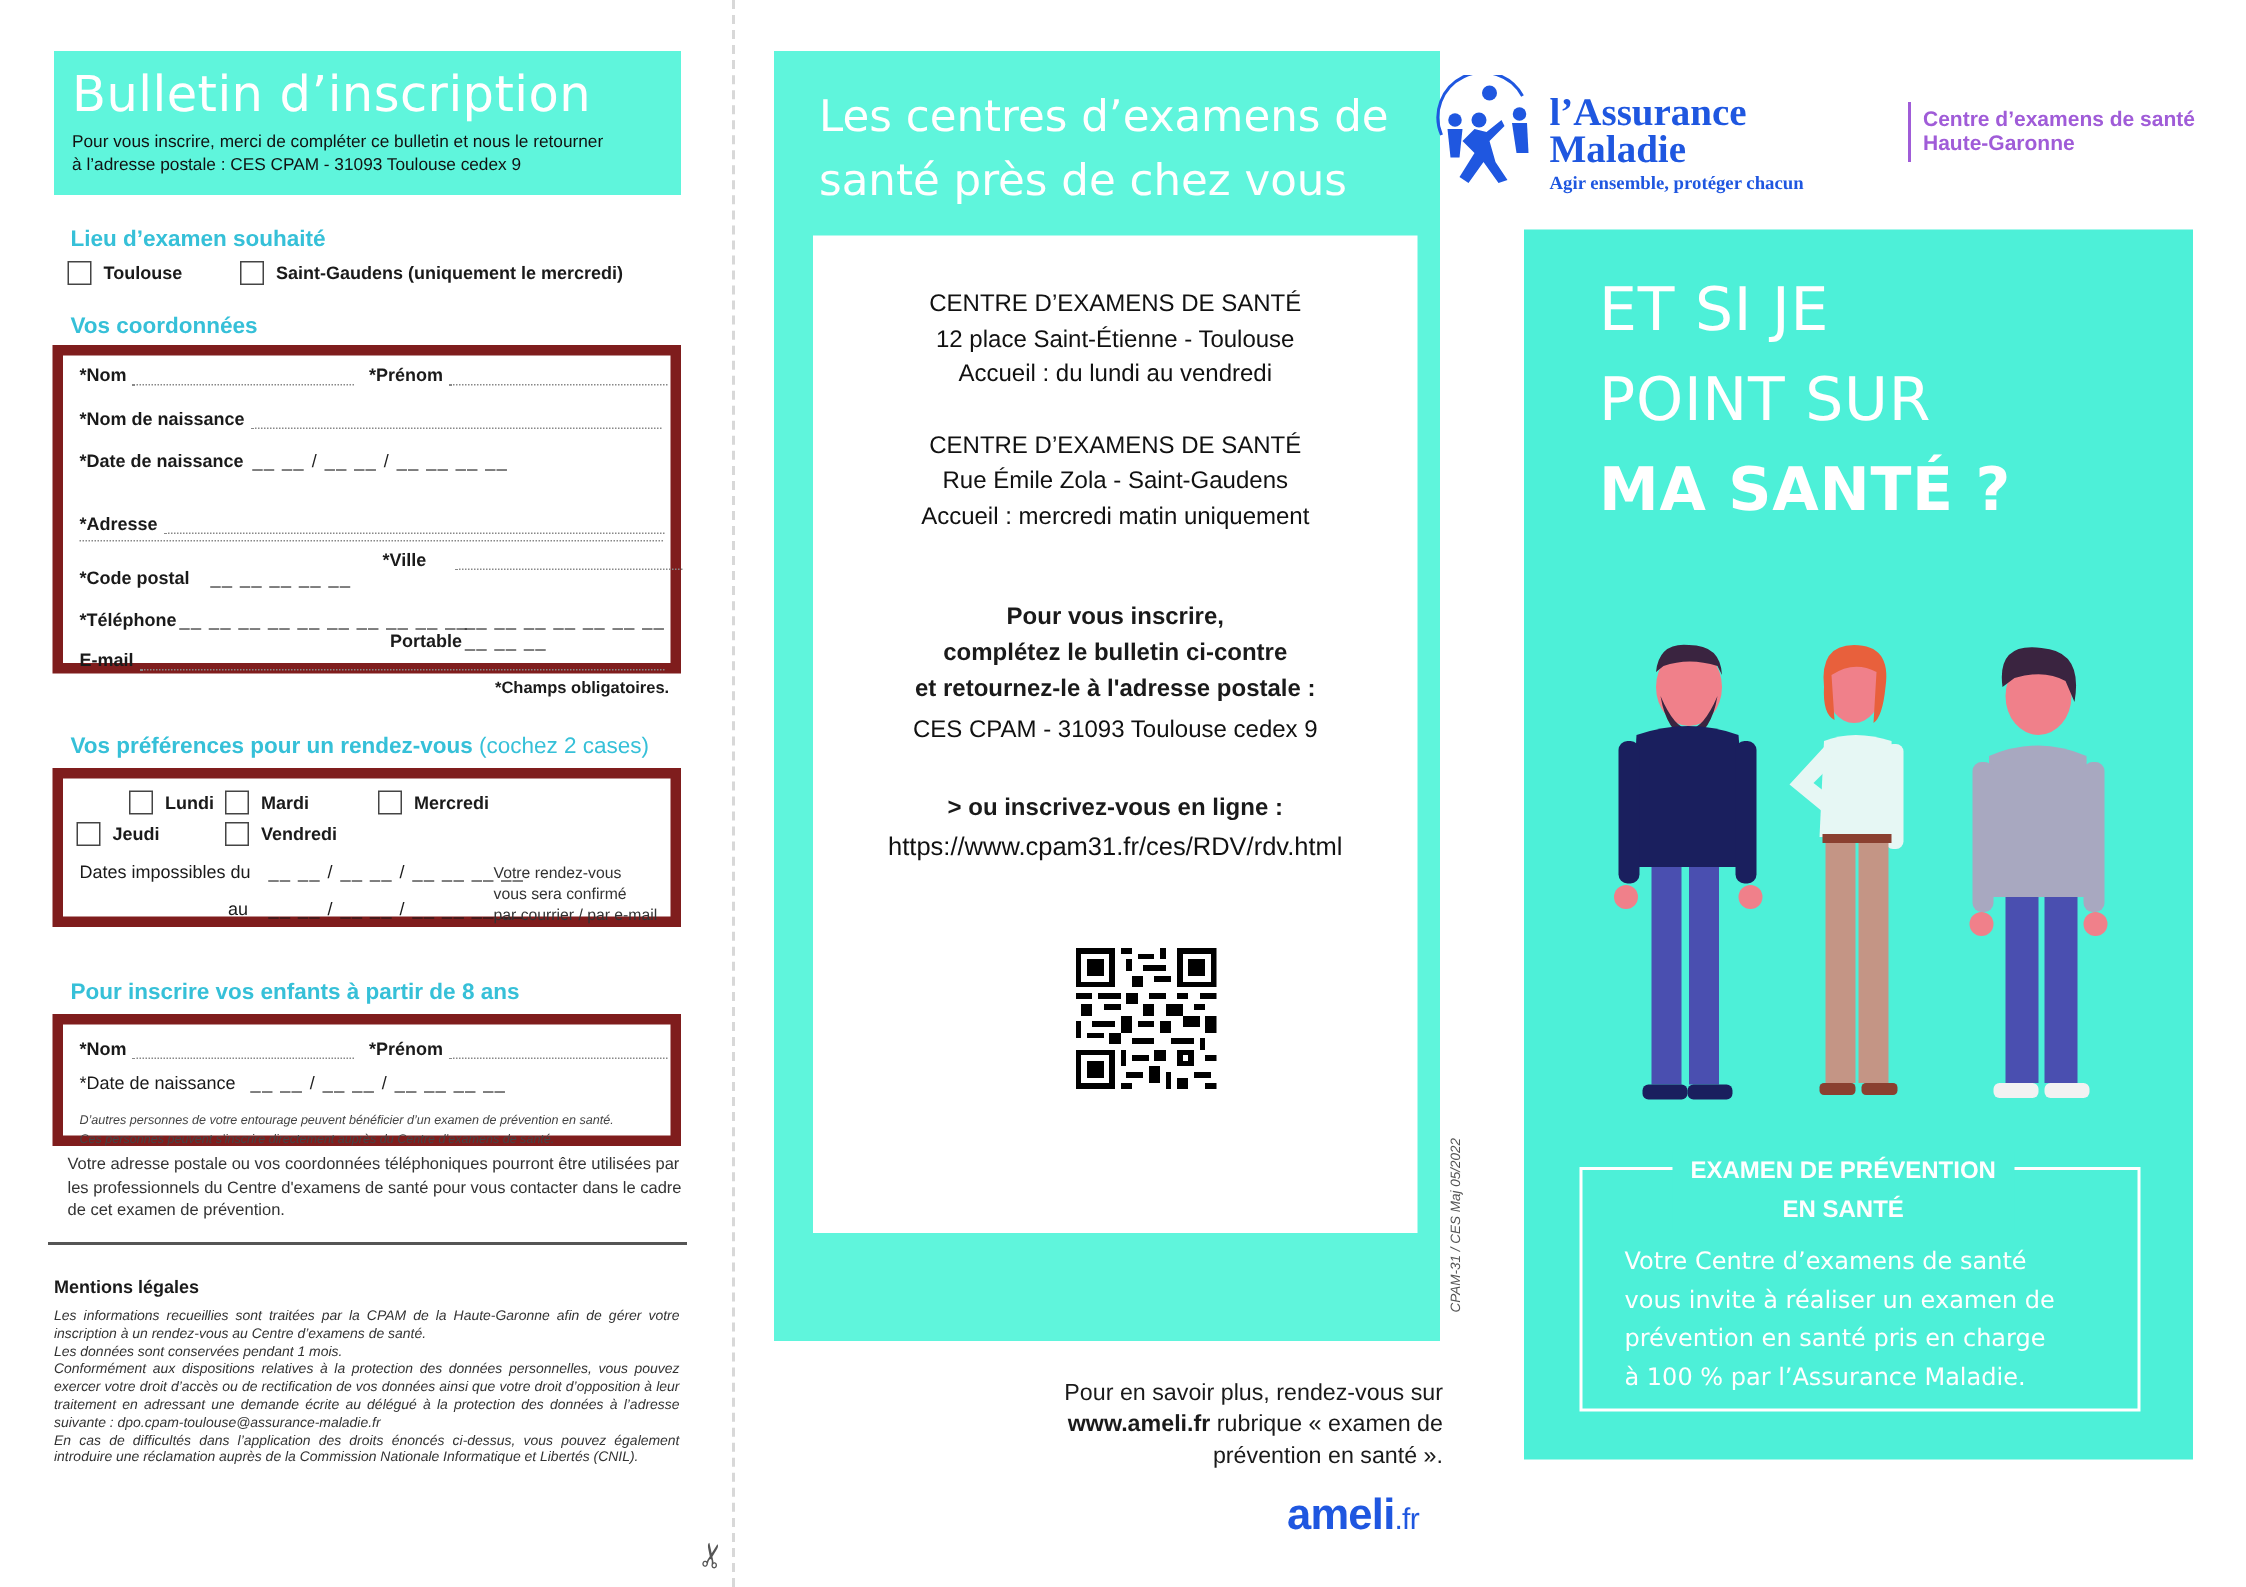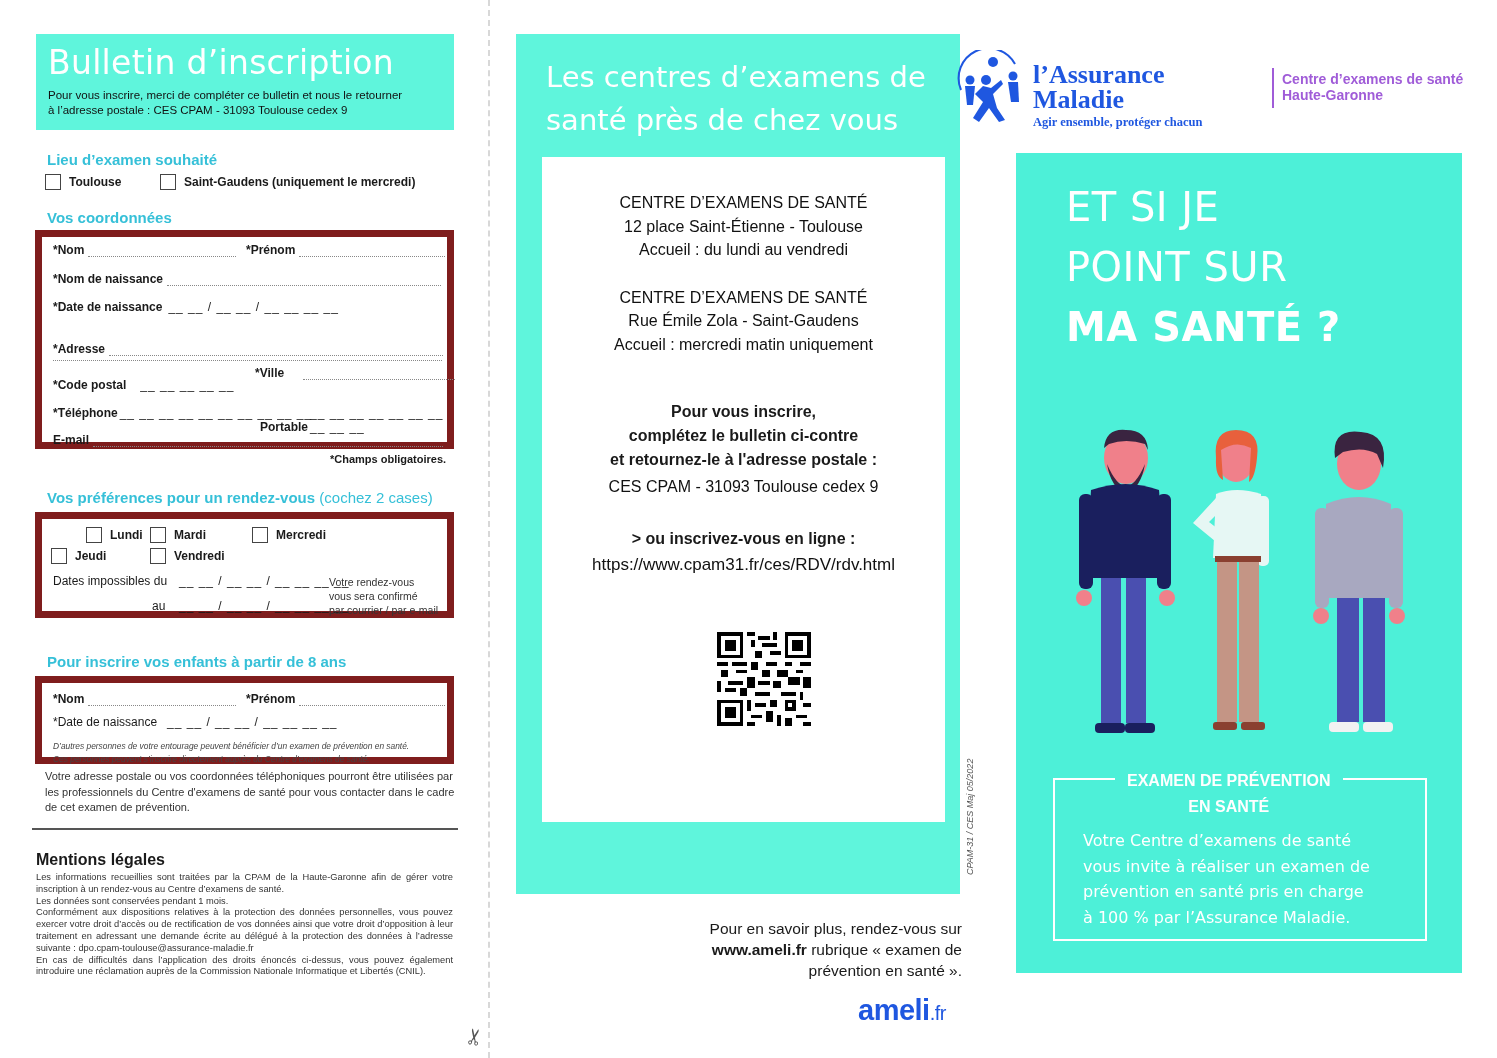--- a/index.html
+++ b/index.html
@@ -22,22 +22,22 @@
 
   .sec-title { font-size: 15px; line-height: 18px; }
   .cb { display: inline-block; width: 16px; height: 16px; border: 1px solid #444; background: #fff; vertical-align: middle; margin-right: 8px; }
   .cb-row { font-size: 12px; font-weight: bold; display: flex; align-items: center; }
 
   .form-box { border: 7px solid #7f1d1d; background: #fff; padding-left: 38px; }
   .f-row { position: absolute; font-size: 12px; font-weight: bold; display: flex; align-items: flex-end; }
   .dots { border-bottom: 1px dotted #888; height: 10px; margin-left: 4px; }
   .dash { font-weight: normal; letter-spacing: 1px; margin-left: 6px; color: #222; }
 
-  .legal-title { font-size: 16px; font-weight: bold; }
-  .legal-text { font-size: 9.3px; line-height: 11.8px; color: #333; text-align: justify; }
+  .legal-title { font-size: 12px; font-weight: bold; }
+  .legal-text { font-size: 9.3px; line-height: 11.8px; color: #333; text-align: justify; font-style: italic; }
 
   
   .mid-panel { left: 516px; top: 34px; width: 444px; height: 860px; }
   .mid-title { position: absolute; left: 30px; top: 22px; font-family: "DejaVu Sans", sans-serif; font-size: 29px; line-height: 43px; color: #fff; }
   .mid-card { position: absolute; left: 26px; top: 123px; width: 403px; height: 665px; background: #fff; text-align: center; }
   .centre-block { font-size: 16px; line-height: 23.5px; color: #111; }
   .bold-block { font-size: 16px; line-height: 24px; font-weight: bold; }
   .qr { position: absolute; left: 175px; top: 475px; width: 94px; height: 94px; }
 
   .vert-code { position: absolute; left: 965px; top: 875px; transform: rotate(-90deg); transform-origin: 0 0; font-size: 9px; font-style: italic; color: #555; white-space: nowrap; }

